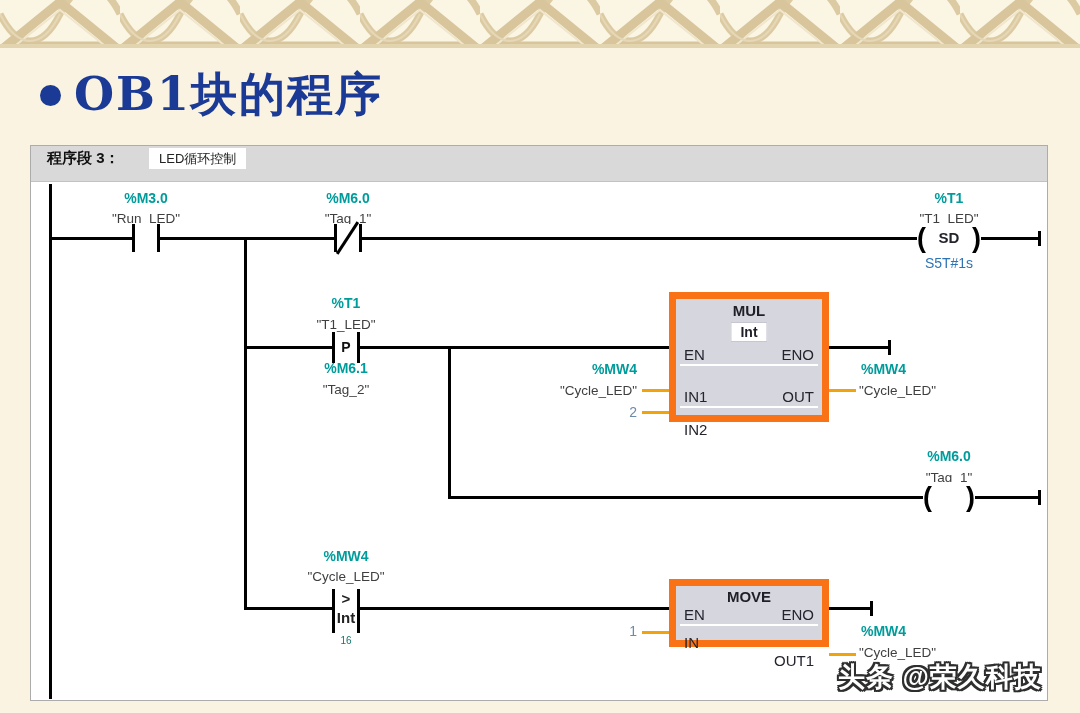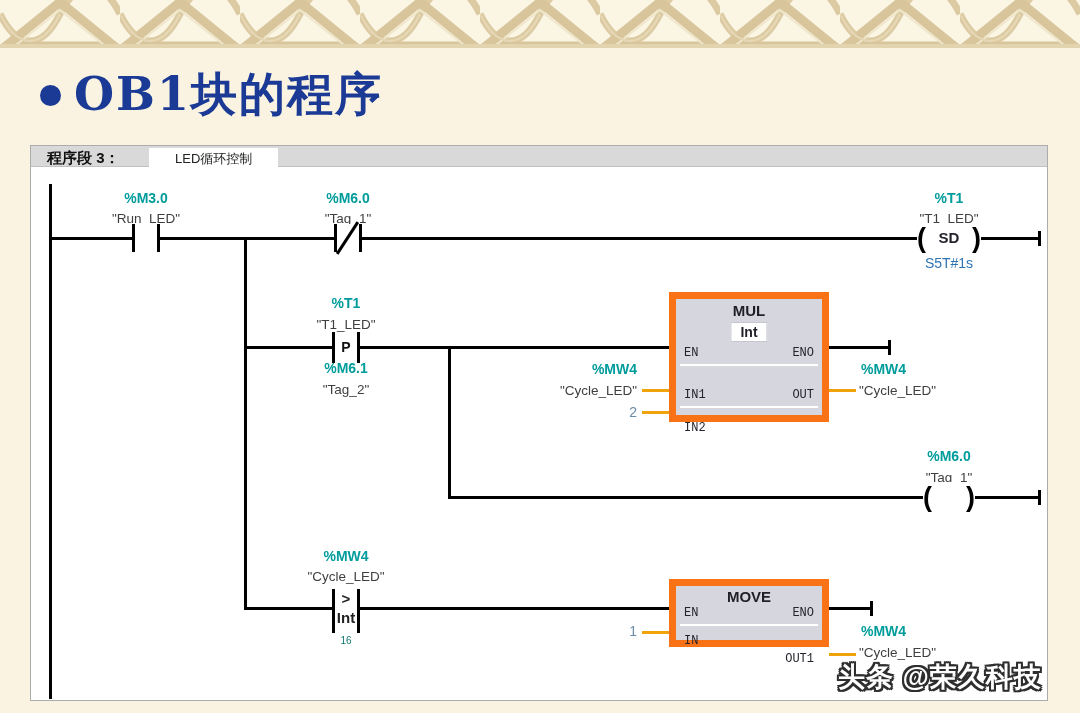--- a/index.html
+++ b/index.html
@@ -8,23 +8,23 @@
 
   
   .top-border { position:absolute; left:0; top:0; width:1080px; height:48px; display:block; }
 
   
   .title-bullet { position:absolute; left:40px; top:85px; width:21px; height:21px; border-radius:50%; background:#1A3A96; }
   .slide-title { position:absolute; left:74px; top:64px; font-family:"DejaVu Serif", serif; font-size:46px; font-weight:bold; color:#1A3A96; letter-spacing:2px; }
 
   
   .panel { position:absolute; left:30px; top:145px; width:1018px; height:556px; background:#FFFFFF; border:1px solid #ACACAC; }
-  .net-header { position:absolute; left:0; top:0; width:100%; height:21px; background:#D9D9D9; border-bottom:1px solid #C2C2C2; }
+  .net-header { position:absolute; left:0; top:0; width:100%; height:36px; background:#D9D9D9; border-bottom:1px solid #C2C2C2; }
   .net-label { position:absolute; left:16px; top:3px; font-size:15px; font-weight:bold; color:#111; }
-  .net-comment { position:absolute; left:118px; top:2px; height:21px; line-height:21px; padding:0 26px; background:#FFFFFF; font-size:13px; color:#222; }
+  .net-comment { position:absolute; left:118px; top:2px; height:21px; line-height:21px; padding:0 10px; background:#FFFFFF; font-size:13px; color:#222; }
 
   
   .wh { position:absolute; height:3px; background:#000; }
   .wv { position:absolute; width:3px; background:#000; }
   .tick { position:absolute; width:3px; height:15px; background:#000; }
   .stub { position:absolute; height:3px; width:27px; background:#F0A30A; }
 
   
   .gap { position:absolute; background:#FFFFFF; }
   .bar { position:absolute; width:3px; background:#000; }
@@ -42,21 +42,21 @@
   .cval { position:absolute; font-size:14px; color:#6B8BA9; }
   .cmp-val { position:absolute; width:160px; text-align:center; font-size:10px; color:#0f766e; }
   .op-addr { position:absolute; font-size:14px; font-weight:bold; color:#009C9C; }
   .op-name { position:absolute; font-size:13.5px; color:#3F3F3F; }
   .ra { text-align:right; }
 
   
   .block { position:absolute; width:160px; background:#D6D6DE; border:7px solid #f97316; }
   .blk-title { position:absolute; left:0; width:100%; text-align:center; font-size:15px; font-weight:bold; color:#1F1F28; }
   .blk-dtype { position:absolute; left:50%; transform:translateX(-50%); height:20px; line-height:18px; padding:0 9px; background:#FFFFFF; border:1px solid #C6C6D0; font-size:14px; font-weight:bold; color:#1F1F28; }
-  .pin { position:absolute; font-size:12px; color:#24242E;font-family:Liberation Mono, monospace; }
+  .pin { position:absolute; font-size:15px; color:#24242E; }
   .ul { position:absolute; height:2px; background:#FFFFFF; width:72px; }
 
   
   .watermark { position:absolute; left:838px; top:659px; font-size:27px; font-weight:bold; color:#FFFFFF; letter-spacing:1px; z-index:9;
     text-shadow:-2px -2px 0 #2E2E2E, 2px -2px 0 #2E2E2E, -2px 2px 0 #2E2E2E, 2px 2px 0 #2E2E2E, 0 2px 0 #2E2E2E, 2px 0 0 #2E2E2E, 0 -2px 0 #2E2E2E, -2px 0 0 #2E2E2E; }
 </style>
 </head>
 <body>
 
 <svg class="top-border" xmlns="http://www.w3.org/2000/svg">

